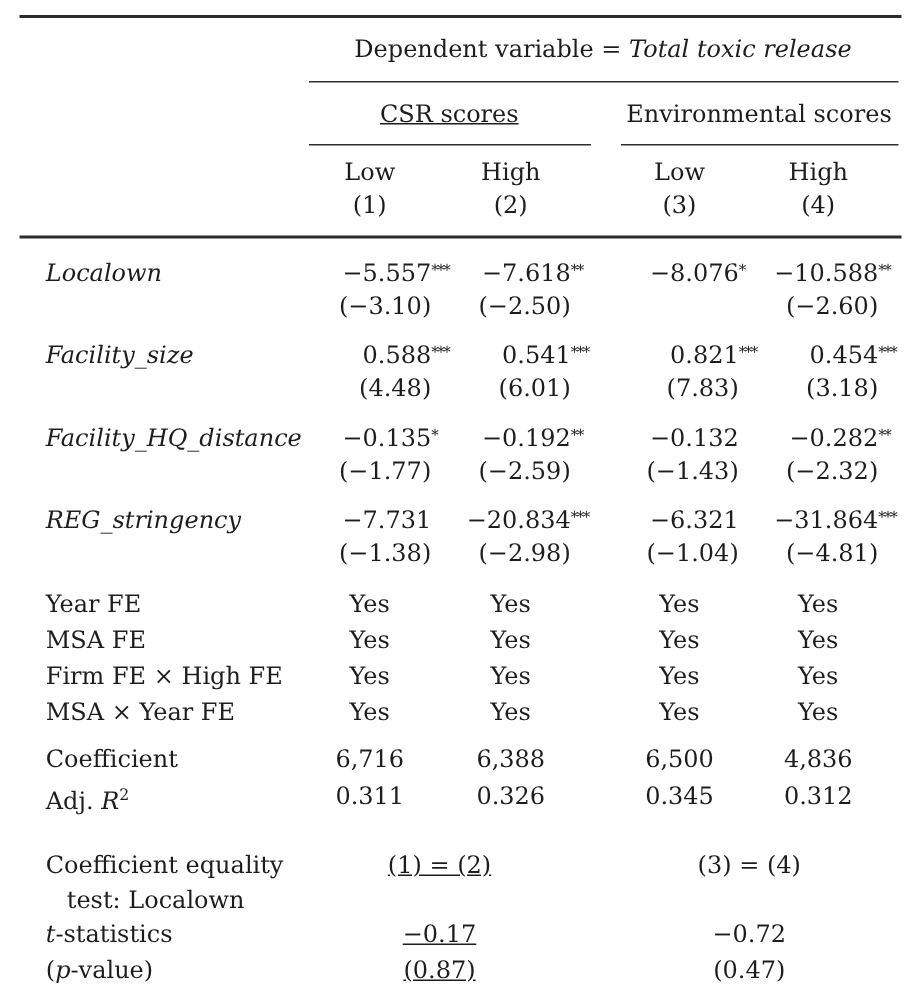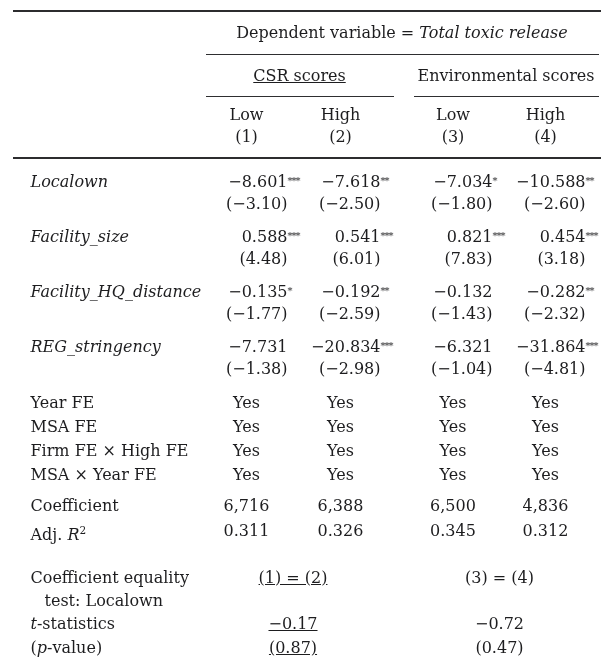--- a/index.html
+++ b/index.html
@@ -85,30 +85,29 @@
         <div>High</div>
         <div>(4)</div>
       </div>
     </div>
 
     <div class="sec-coef">
 
       <div class="row coef-block">
         <div class="lbl ital">Localown</div>
         <div class="col1">
-          <div class="cline"><span class="nw"><span>−8.601</span><span class="st">***</span></span></div>
+          <div class="cline"><span class="nw"><span>−5.557</span><span class="st">***</span></span></div>
           <div class="tline">(−3.10)</div>
         </div>
         <div class="col2">
           <div class="cline"><span class="nw"><span>−7.618</span><span class="st">**</span></span></div>
           <div class="tline">(−2.50)</div>
         </div>
         <div class="col3">
-          <div class="cline"><span class="nw"><span>−7.034</span><span class="st">*</span></span></div>
-          <div class="tline">(−1.80)</div>
+          <div class="cline"><span class="nw"><span>−8.076</span><span class="st">*</span></span></div>
         </div>
         <div class="col4">
           <div class="cline"><span class="nw"><span>−10.588</span><span class="st">**</span></span></div>
           <div class="tline">(−2.60)</div>
         </div>
       </div>
 
       <div class="row coef-block">
         <div class="lbl ital">Facility_size</div>
         <div class="col1">

